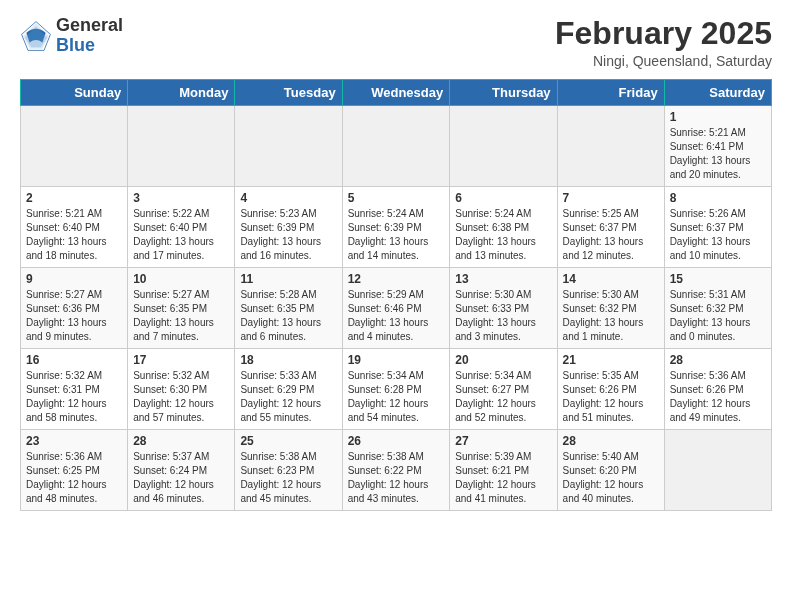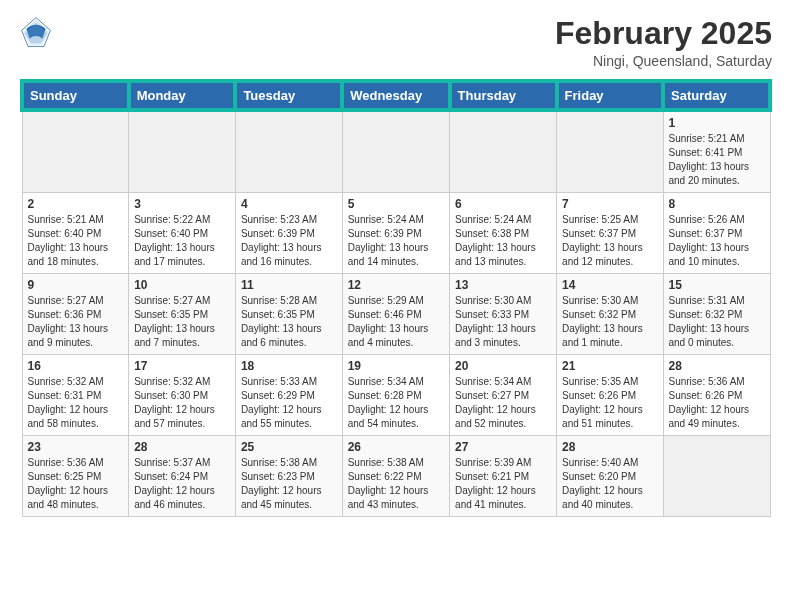--- a/index.html
+++ b/index.html
@@ -65,22 +65,22 @@
       width: 100%;
       border-collapse: collapse;
       border: 1px solid #ccc;
     }
     .calendar th {
       background: #2a6aad;
       color: #fff;
       font-size: 13px;
       font-weight: bold;
       padding: 5px 6px;
-      text-align: left;
-      border: 4px solid #14b8a6;
+      text-align: right;
+      border: 1px solid #14b8a6;
     }
     .calendar td {
       border: 1px solid #ccc;
       vertical-align: top;
       padding: 4px 5px;
       width: 108px;
       min-height: 70px;
       font-size: 10.5px;
       color: #333;
       background: #fff;
@@ -111,20 +111,24 @@
 
 <div class="page">
   <div class="header">
     <div class="logo">
       <svg class="logo-icon" viewBox="0 0 40 40" xmlns="http://www.w3.org/2000/svg">
         <polygon points="20,4 36,20 28,36 12,36 4,20" fill="#2a6aad" opacity="0.15"></polygon>
         <polygon points="20,2 38,18 30,38 10,38 2,18" fill="none" stroke="#2a6aad" stroke-width="1"></polygon>
         <path d="M8,16 Q20,6 32,16 L28,28 Q20,22 12,28 Z" fill="#2a6aad"></path>
         <path d="M20,8 L34,22 L26,34 L14,34 L6,22 Z" fill="#5b9bd5" opacity="0.3"></path>
       </svg>
+      <div class="logo-text">
+        <span class="logo-general">General</span>
+        <span class="logo-blue">Blue</span>
+      </div>
     </div>
     <div class="title-block">
       <div class="month-title">February 2025</div>
       <div class="location">Ningi, Queensland, Saturday</div>
     </div>
   </div>
 
   <table class="calendar">
     <thead>
       <tr>

